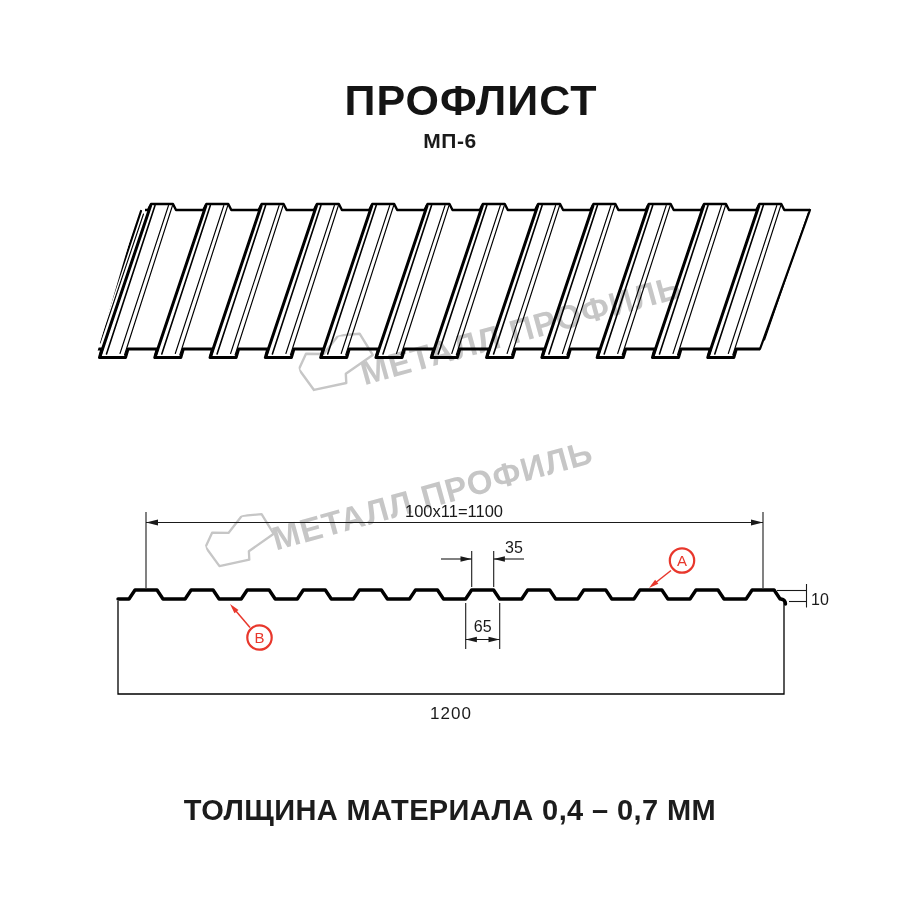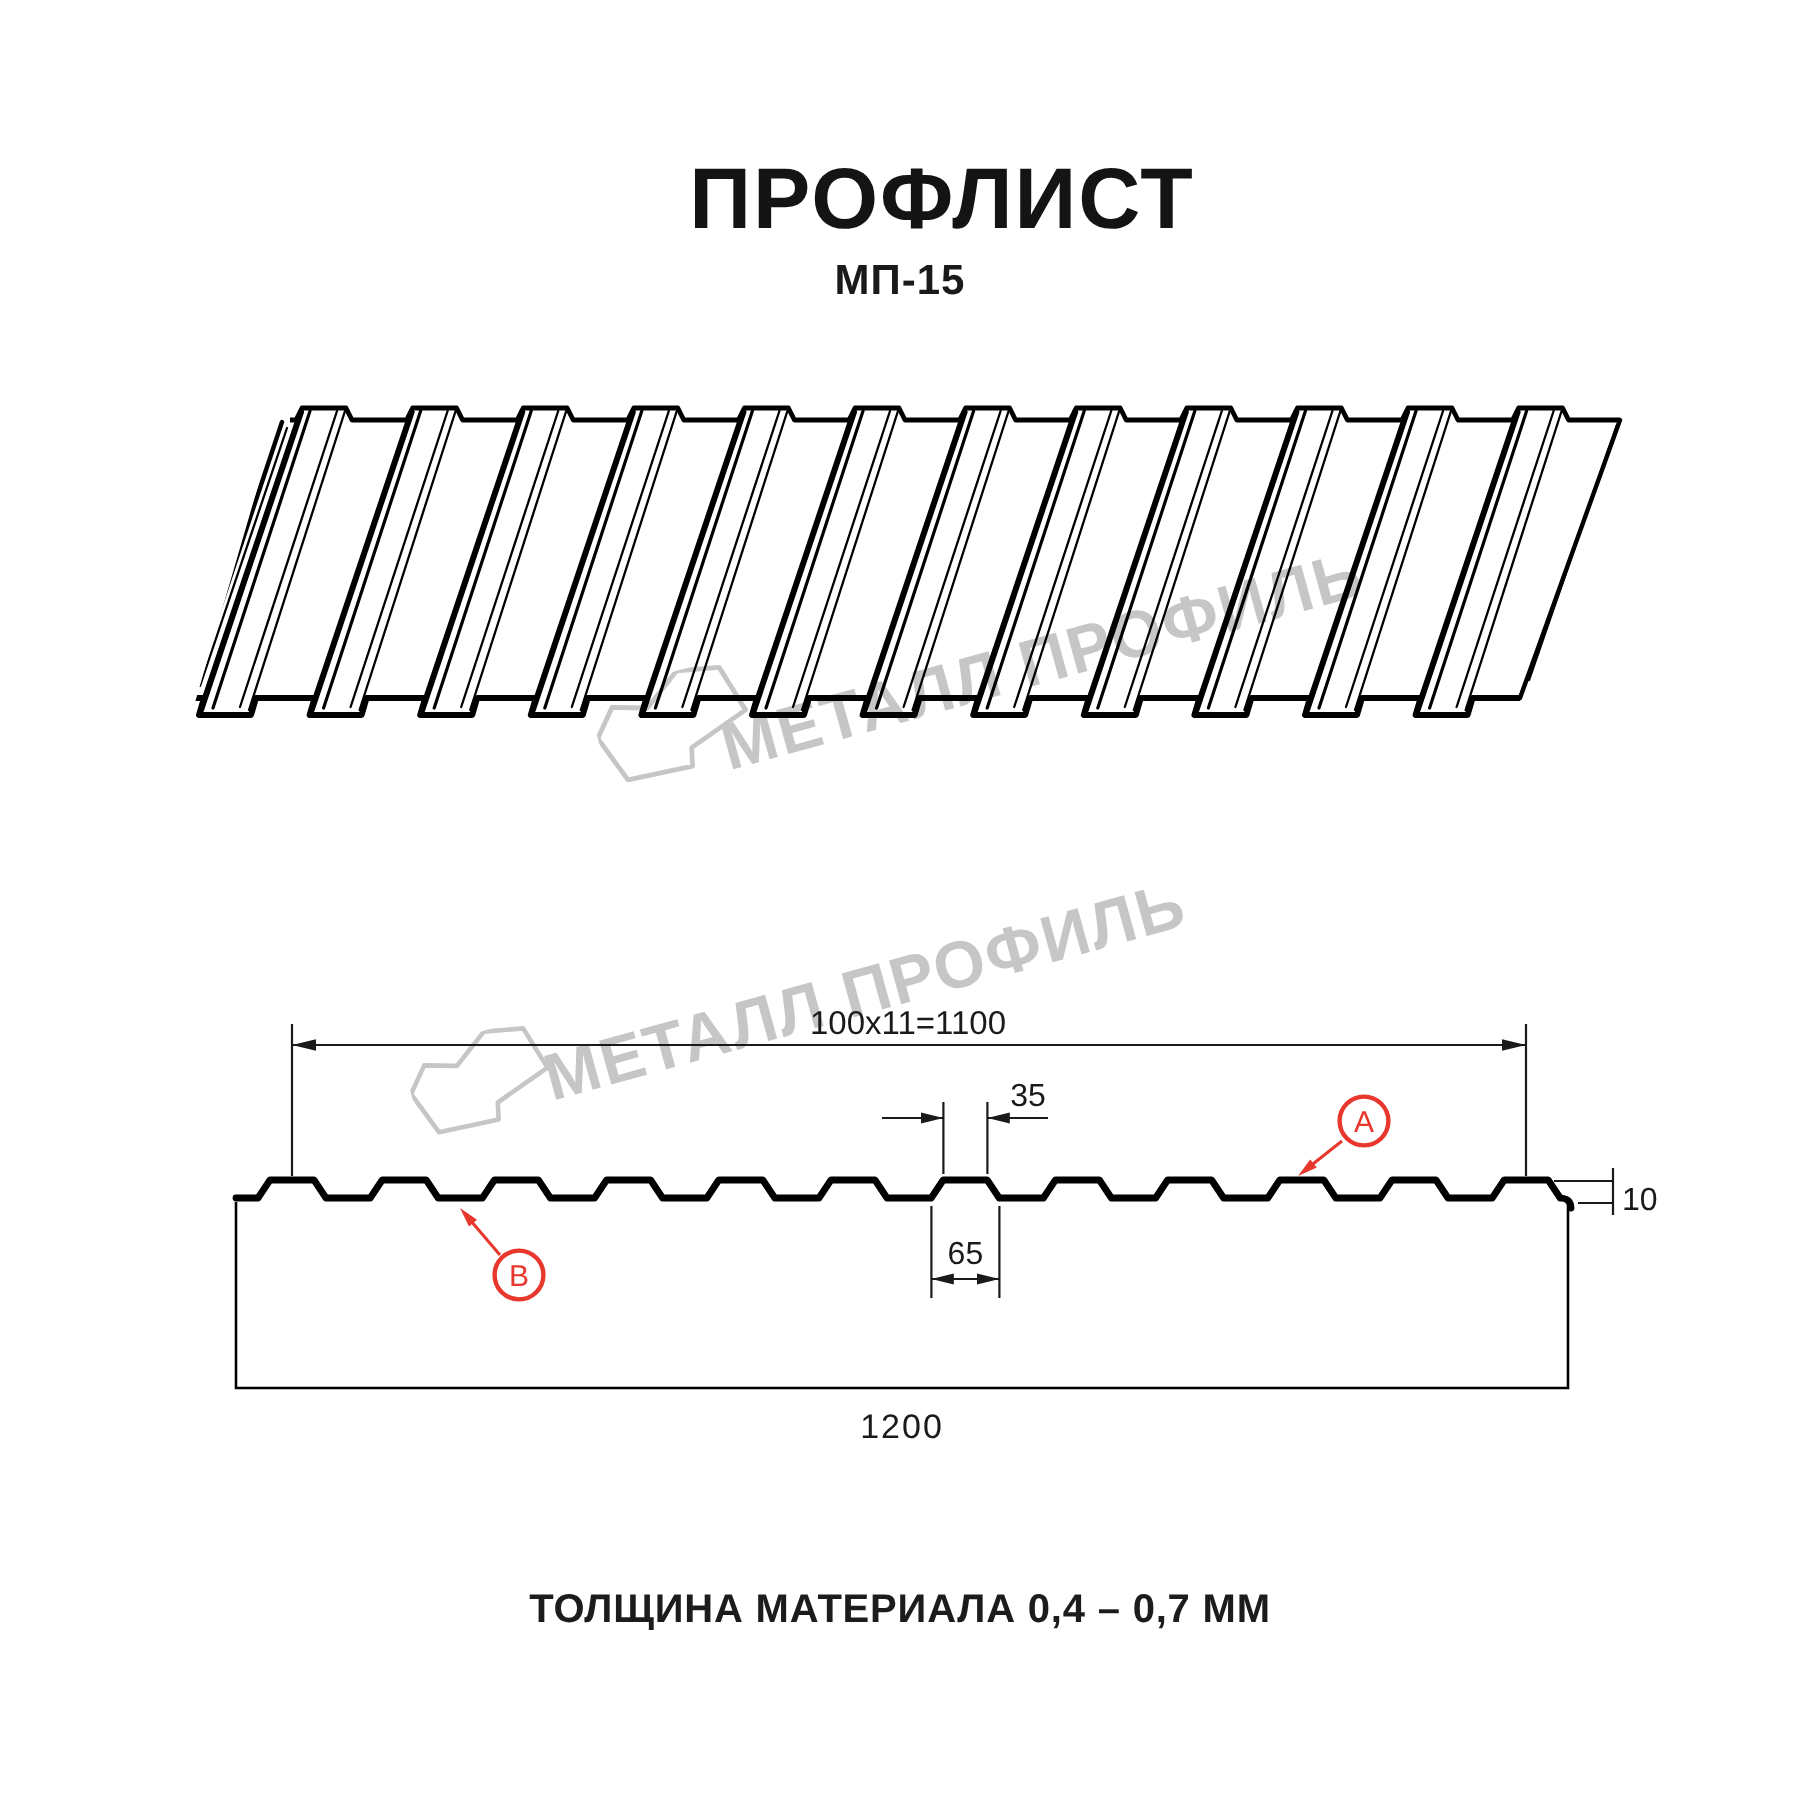--- a/index.html
+++ b/index.html
@@ -3,41 +3,41 @@
 <meta charset="utf-8">
 <style>
   html,body{margin:0;padding:0;background:#fff;}
   .page{position:relative;width:900px;height:900px;background:#ffffff;overflow:hidden;
         font-family:"Liberation Sans",sans-serif;}
   .title{position:absolute;left:0;right:0;top:76px;text-align:center;
          font-size:43px;font-weight:800;letter-spacing:1px;color:#141414;padding-left:42px;}
   .subtitle{position:absolute;left:0;right:0;top:129px;text-align:center;
          font-size:21px;font-weight:600;letter-spacing:.5px;color:#1a1a1a;}
   .footer-note{position:absolute;left:0;right:0;top:794px;text-align:center;
-         font-size:20px;font-weight:600;letter-spacing:.4px;color:#1c1c1c;}
+         font-size:29px;font-weight:600;letter-spacing:.4px;color:#1c1c1c;}
   .wm{position:absolute;transform:rotate(-15.5deg);transform-origin:0 0;width:480px;height:90px;
       pointer-events:none;}
   .wm .wm-text{position:absolute;font-size:33px;font-weight:700;letter-spacing:1px;
       color:#c6c6c6;white-space:nowrap;}
   .wm svg{position:absolute;left:0;top:0;}
   #wm1{left:293px;top:348px;}
   #wm1 .wm-text{left:59px;top:25px;}
   #wm2{left:200px;top:527px;}
   #wm2 .wm-text{left:67px;top:13px;}
   .iso{position:absolute;left:88px;top:201px;}
   .tech{position:absolute;left:100px;top:490px;}
   svg text{font-family:"Liberation Sans",sans-serif;}
 </style>
 </head>
 <body>
 
 <div class="page">
 
   <div class="title">ПРОФЛИСТ</div>
-  <div class="subtitle">МП-15</div>
+  <div class="subtitle">МП-6</div>
 
   <div class="wm" id="wm1">
     <svg width="78" height="50" viewBox="0 0 78 50">
       <polygon points="0,22 11,9 28,14 47,0 68,4 75,28 44,39 42,48 9,46" fill="none" stroke="#c6c6c6" stroke-width="2.4" stroke-linejoin="round"></polygon>
     </svg>
     <span class="wm-text">МЕТАЛЛ ПРОФИЛЬ</span>
   </div>
 
   <div class="wm" id="wm2">
     <svg width="72" height="47" viewBox="0 0 78 50">

